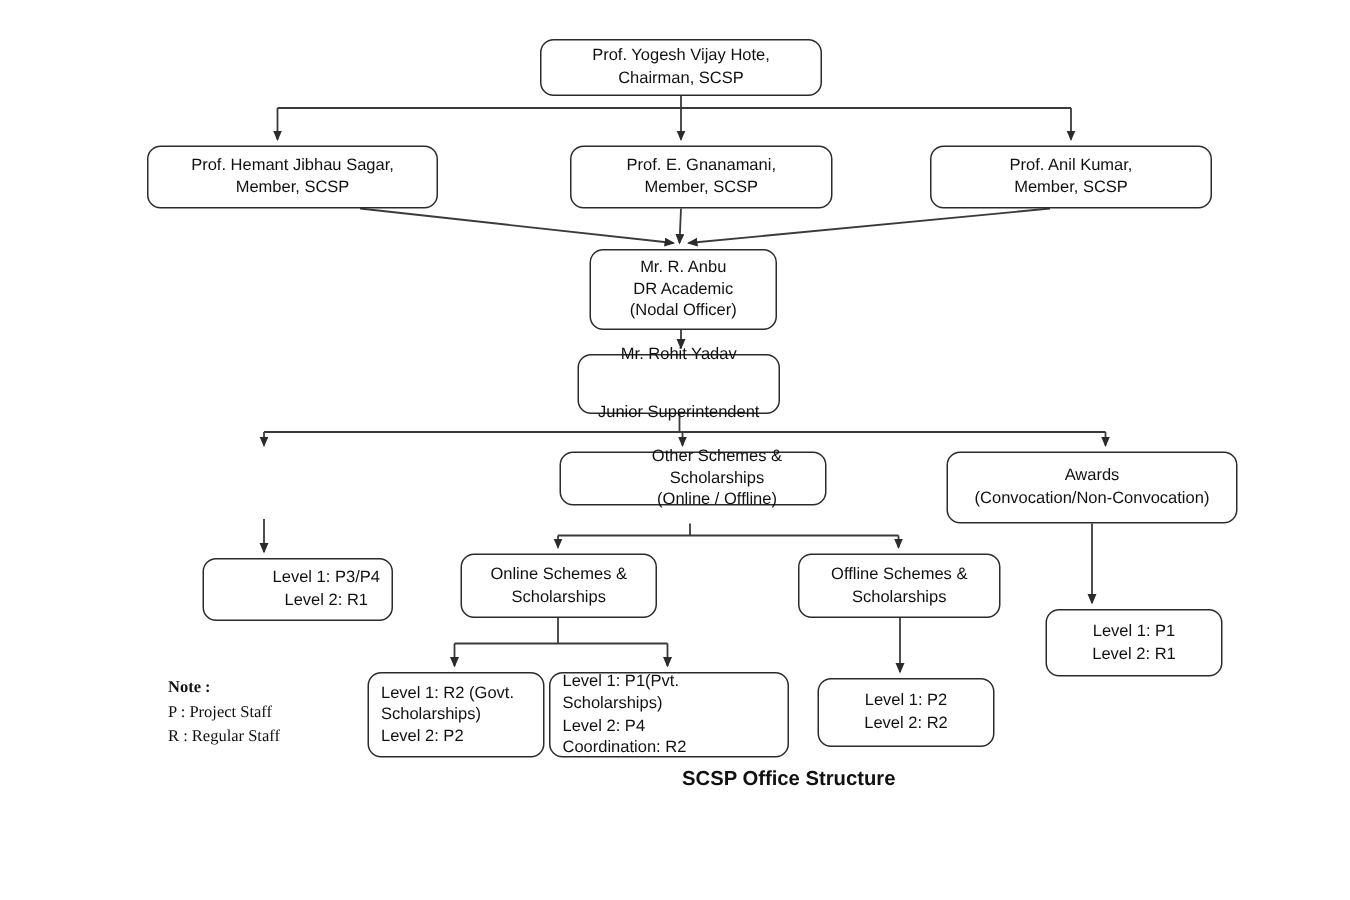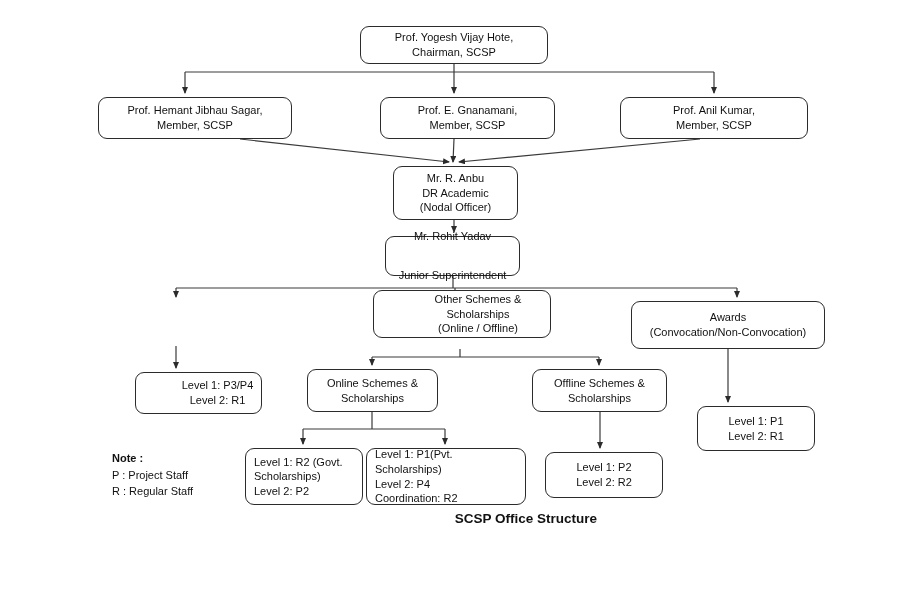--- a/index.html
+++ b/index.html
@@ -10,21 +10,21 @@
   }
   .connectors { position:absolute; left:0; top:0; width:900px; height:600px; }
   .node {
     position:absolute; background:#ffffff;
     border:1.6px solid #2b2b2b; border-radius:9px;
     display:flex; flex-direction:column; justify-content:center; align-items:center;
     text-align:center; font-size:11px; line-height:1.32; color:#111;
     padding:2px 4px;
   }
   .node.align-left { align-items:flex-start; text-align:left; padding-left:8px; }
-  .note { position:absolute; font-size:11px; line-height:1.5; color:#111; }
+  .note { position:absolute; font-size:11px; line-height:1.5; color:#111;font-family:Liberation Serif, serif; }
   .note-heading { font-weight:bold; }
   .diagram-title { position:absolute; font-weight:bold; font-size:13.5px; color:#111; text-align:right; }
 </style>
 </head>
 <body>
 
 <div class="canvas">
 
   <svg class="connectors" width="900" height="600" viewBox="0 0 900 600" stroke="#3a3a3a" stroke-width="1.2" fill="none">
     <defs>
@@ -111,21 +111,21 @@
     <div>DR Academic</div>
     <div>(Nodal Officer)</div>
   </div>
 
   <div class="node" style="left:385px; top:236px; width:135px; height:40px;gap:24px;">
     <div>Mr. Rohit Yadav</div>
     <div>Junior Superintendent</div>
   </div>
 
 
-  <div class="node" style="left:373px; top:290px; width:178px; height:48px;padding-left:36px;">
+  <div class="node" style="left:373px; top:301px; width:178px; height:36px;padding-left:36px;">
     <div>Other Schemes &amp; Scholarships</div>
     <div>(Online / Offline)</div>
   </div>
 
   <div class="node" style="left:631px; top:301px; width:194px; height:48px;">
     <div>Awards</div>
     <div>(Convocation/Non-Convocation)</div>
   </div>
 
   <div class="node" style="left:135px; top:372px; width:127px; height:42px;padding-left:42px;">

